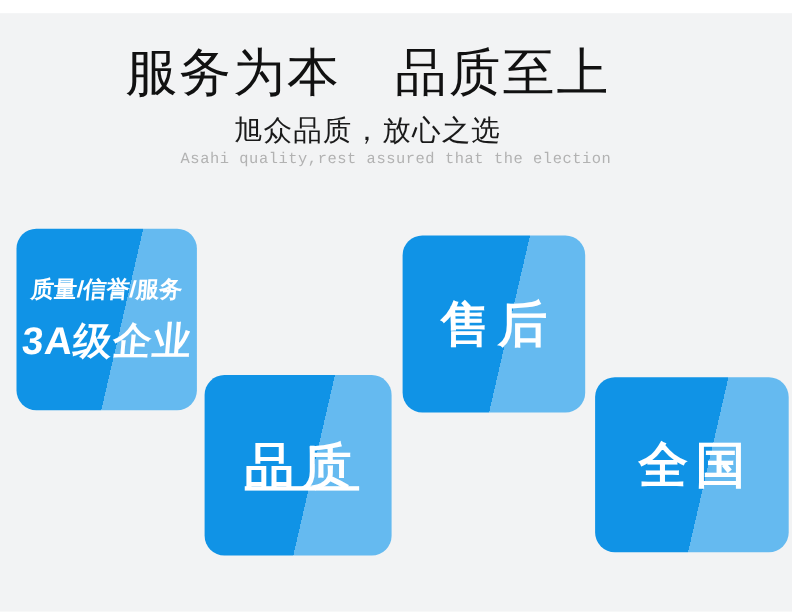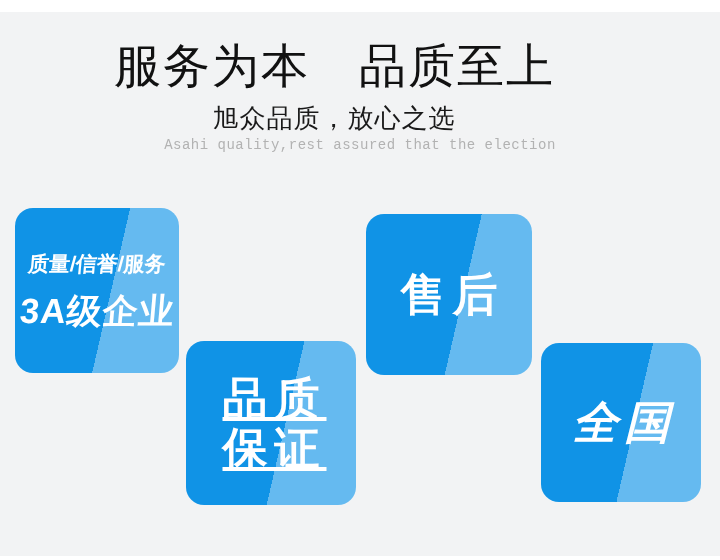--- a/index.html
+++ b/index.html
@@ -32,21 +32,21 @@
   }
   .badge{
     position:absolute;border-radius:18px;
     background:linear-gradient(103deg,#1093e6 57%,#65baf0 57%);
     color:#ffffff;font-weight:bold;
     display:flex;flex-direction:column;align-items:center;justify-content:center;
   }
   #badge1{left:15px;top:208px;width:164px;height:165px;}
   #badge2{left:186px;top:341px;width:170px;height:164px;text-decoration:underline;}
   #badge3{left:366px;top:214px;width:166px;height:161px;}
-  #badge4{left:541px;top:343px;width:160px;height:159px;font-style:italic;}
+  #badge4{left:541px;top:343px;width:176px;height:159px;}
   .b1l1{
     font-size:21px;line-height:24px;letter-spacing:0px;
     transform:skewX(-5deg);white-space:nowrap;
   }
   .b1l2{
     font-size:35px;line-height:38px;letter-spacing:1px;
     margin-top:16px;transform:skewX(-5deg);white-space:nowrap;
   }
   .big-line{
     font-size:45px;line-height:45px;
@@ -64,21 +64,20 @@
 <div class="subtitle">旭众品质，放心之选</div>
 <div class="tagline">Asahi quality,rest assured that the election</div>
 
 <div class="badge" id="badge1">
   <div class="b1l1">质量/信誉/服务</div>
   <div class="b1l2">3A级企业</div>
 </div>
 
 <div class="badge" id="badge2">
   <div class="big-line">品质</div>
-  <div class="big-line">保证</div>
 </div>
 
 <div class="badge" id="badge3">
   <div class="big-line">售后</div>
 </div>
 
 <div class="badge" id="badge4">
   <div class="big-line">全国</div>
 </div>
 

